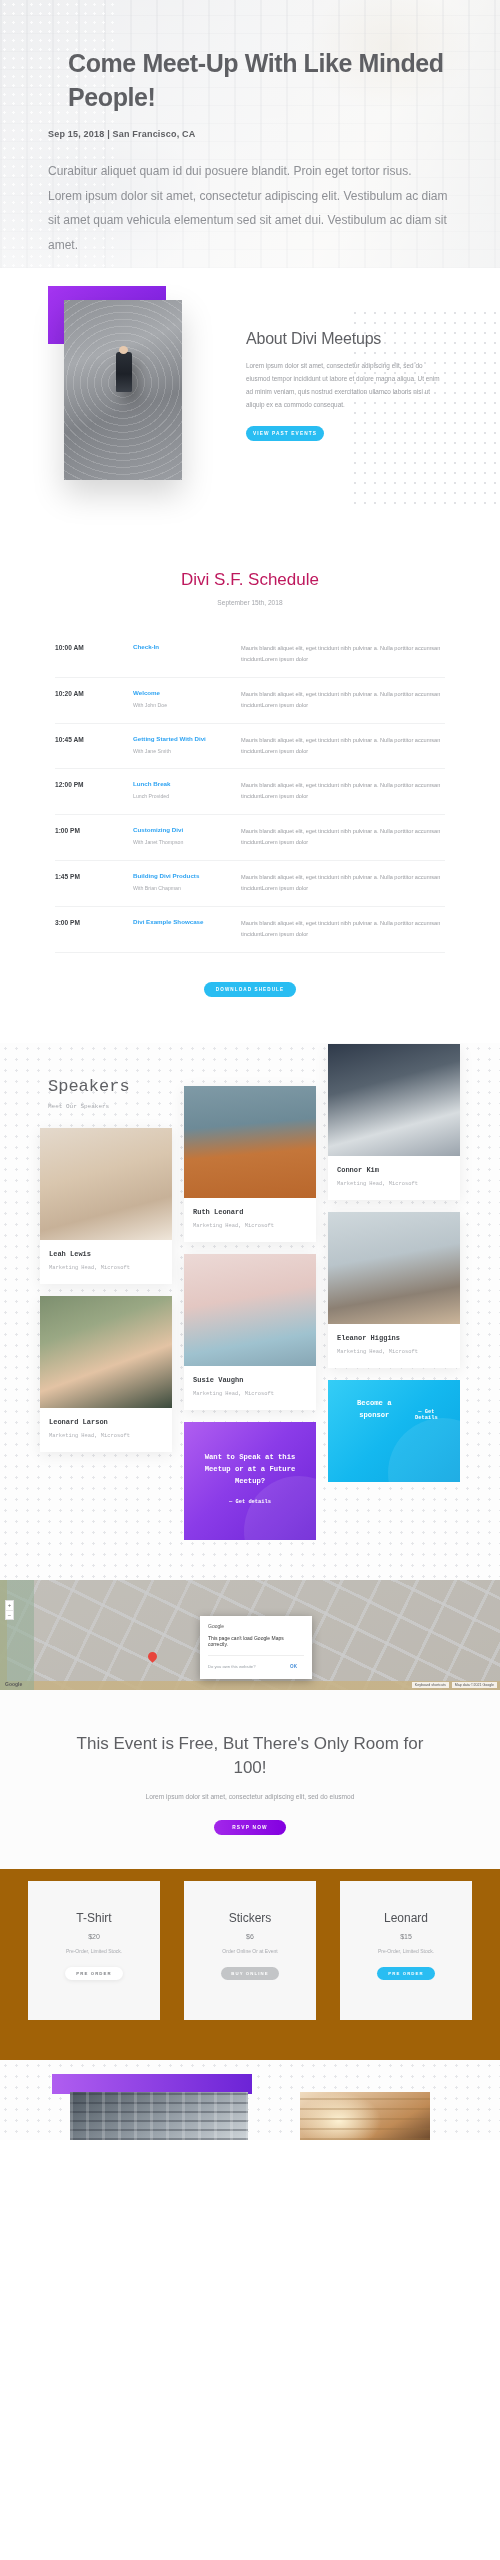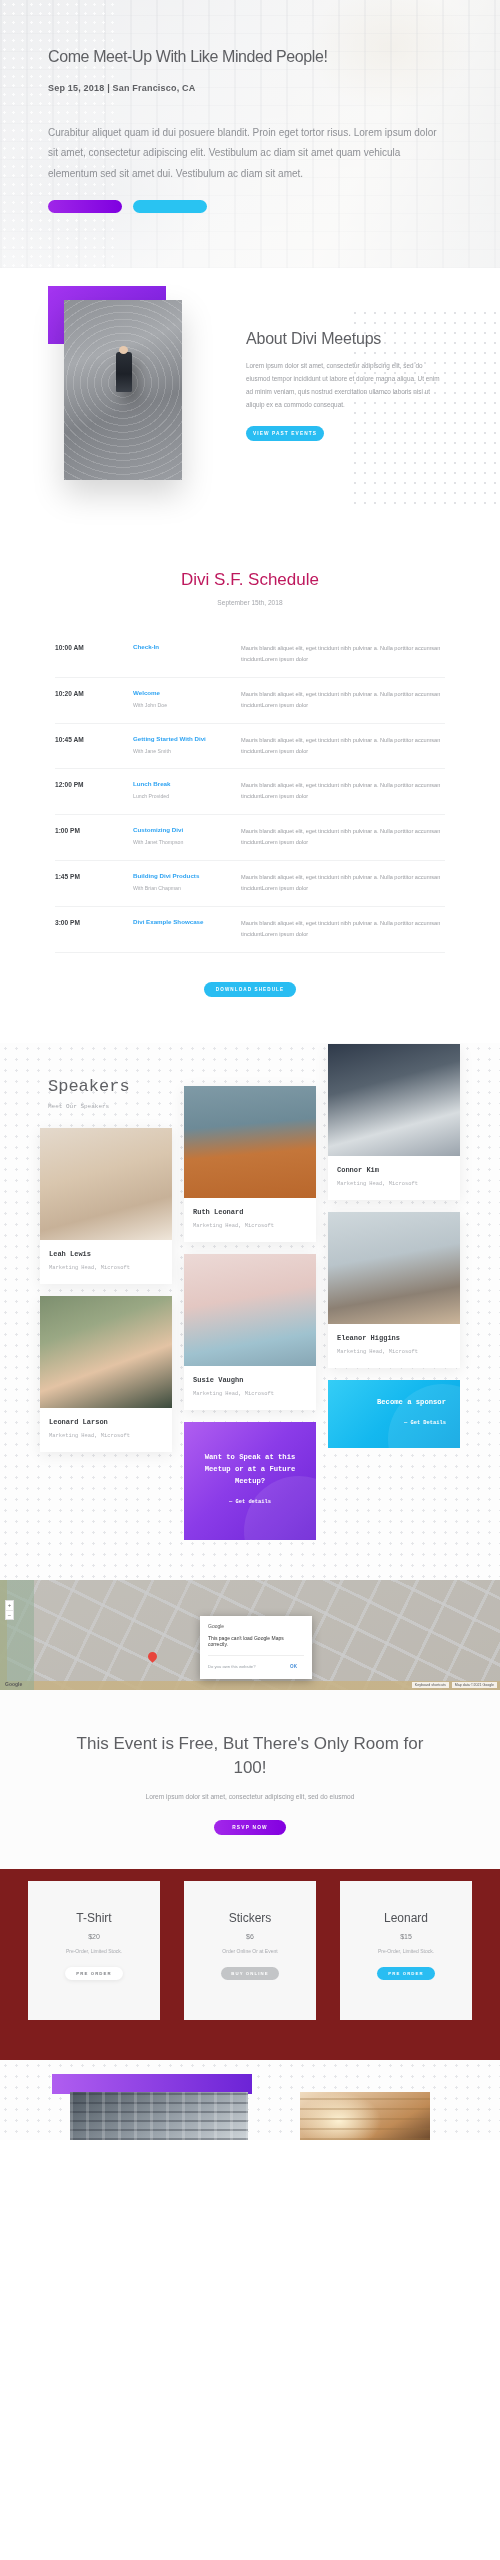--- a/index.html
+++ b/index.html
@@ -31,29 +31,29 @@
     filter: blur(.4px);
   }
   .hero-dots {
     position: absolute; left: 0; top: 0; width: 120px; height: 268px;
     background-image: radial-gradient(rgba(255,255,255,.85) 1.1px, rgba(255,255,255,0) 1.2px);
     background-size: 9px 9px;
     opacity: .95;
   }
   .hero-inner { position: relative; padding: 46px 44px 0 48px; }
   .hero h1 {
-    font-size: 16px; font-weight: 400; line-height: 1.36;
-    color: #5e5f63; letter-spacing: -.4px;
+    font-size: 25px; font-weight: 700; line-height: 1.36;
+    color: #5e5f63; letter-spacing: -.4px; margin-left: 20px;
   }
   .hero-meta {
     margin-top: 15px; font-size: 9px; font-weight: 700; color: #5d5e62;
     letter-spacing: .2px;
   }
   .hero-body {
-    margin-top: 30px; font-size: 10px; line-height: 2.05; color: #8e9095;
+    margin-top: 20px; font-size: 12px; line-height: 2.05; color: #8e9095;
     max-width: 400px;
   }
   .hero-btns { margin-top: 16px; display: flex; gap: 11px; }
   .pill {
     border: none; cursor: pointer; border-radius: 40px;
     font-size: 5.4px; font-weight: 700; letter-spacing: 1.3px; color: #fff;
   }
   .btn-hero-a { width: 74px; height: 13px; background: linear-gradient(90deg,#9f26e8,#7f00e0); }
   .btn-hero-b { width: 74px; height: 13px; background: #29c3f2; }
 
@@ -150,21 +150,21 @@
 
   .ph1 { background: linear-gradient(165deg,#e4d9cc 0%,#d9c6ae 40%,#c7b198 70%,#efe6da 100%); }
   .ph2 { background: linear-gradient(175deg,#7f9aa6 0%,#6d8a97 35%,#c4763a 60%,#b9672c 100%); }
   .ph4 { background: linear-gradient(160deg,#7d8f6f 0%,#9aa884 30%,#e3c3a4 60%,#3a4a3c 100%); }
   .ph5 { background: linear-gradient(170deg,#ecd9d6 0%,#e3c7c2 40%,#9fc2cf 75%,#87a6b4 100%); }
   .ph6 { background: linear-gradient(170deg,#cfd8dc 0%,#b9c4ca 40%,#8c8073 72%,#cbb59a 100%); }
   .ph7 { background: linear-gradient(165deg,#2f3a4a 0%,#57636f 35%,#d8dde0 70%,#9aa3ac 100%); }
 
   .promo { color: #fff; padding: 18px 14px 22px; text-align: center; position: relative; overflow: hidden; }
   .promo-purple { background: linear-gradient(135deg,#b05ef0 0%,#8b3ce8 45%,#6c23d6 100%); height: 118px; display:flex; flex-direction:column; justify-content:center; }
-  .promo-blue { background: linear-gradient(135deg,#35cdf6 0%,#14b8ef 50%,#0aa6e2 100%); height: 68px; display:flex; flex-direction:column; justify-content:center;align-items:flex-end; }
+  .promo-blue { background: linear-gradient(135deg,#35cdf6 0%,#14b8ef 50%,#0aa6e2 100%); height: 102px; display:flex; justify-content:center; }
   .promo h3 { font-size: 7.2px; font-weight: 700; line-height: 1.65; }
   .promo .link { margin-top: 11px; font-size: 5.4px; font-weight: 600; }
   .promo::after {
     content:""; position:absolute; right:-38px; bottom:-46px; width:110px; height:110px;
     border-radius:50%; background: rgba(255,255,255,.09);
   }
 
   
   .location {
     position: relative; background: #fcfcfc; height: 190px; overflow: hidden;
@@ -249,21 +249,21 @@
   
   .rsvp { background: #fcfcfc; padding: 42px 60px 34px; text-align: center; }
   .rsvp h2 { font-size: 17px; font-weight: 400; line-height: 1.45; color: #5e5f63; }
   .rsvp p { margin-top: 12px; font-size: 6.6px; color: #9a9ca1; }
   .btn-rsvp {
     margin-top: 20px; width: 72px; height: 15px; font-size: 4.8px; letter-spacing: 1.2px;
     background: linear-gradient(90deg,#a227ea,#8300e0);
   }
 
   
-  .products { background: #7f1d1d; padding: 12px 28px 40px; display: flex; gap: 24px; }
+  .products { background: #a16207; padding: 12px 28px 40px; display: flex; gap: 24px; }
   .prod {
     flex: 1; background: #f7f7f7; text-align: center; padding: 30px 10px 40px;
   }
   .prod h3 { font-size: 12px; font-weight: 400; color: #4f5156; }
   .prod .price { margin-top: 8px; font-size: 7px; color: #7e8085; }
   .prod .note { margin-top: 8px; font-size: 5px; color: #a9abb0; }
   .prod .btn { margin: 13px auto 0; width: 58px; height: 13px; font-size: 4.3px; letter-spacing: 1.1px; }
   .btn-white { background: #ffffff; color: #7e8085 !important; box-shadow: 0 1px 4px rgba(0,0,0,.08); }
   .btn-grey  { background: #c3c5c7; }
   .btn-cyan  { background: #29bdf2; }

